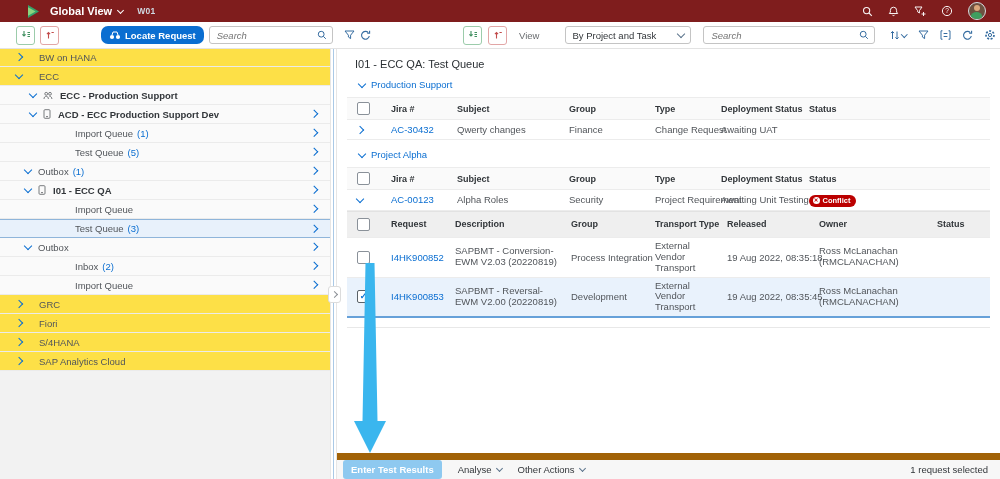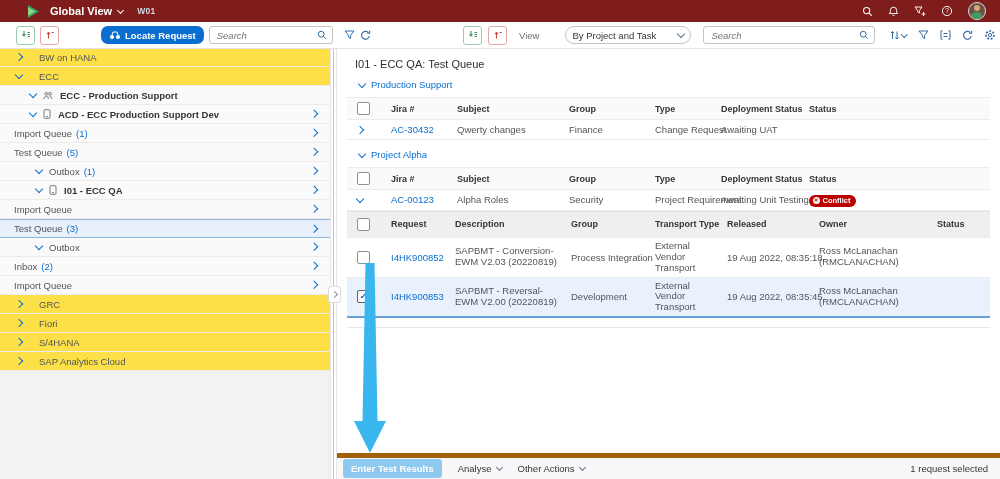--- a/index.html
+++ b/index.html
@@ -22,34 +22,34 @@
   .tb-left{width:330px;flex:none;display:flex;align-items:center;padding-left:16px;gap:5px;box-sizing:border-box}
   .tb-right{flex:1;display:flex;align-items:center;gap:6px;padding-left:133px;padding-right:12px;box-sizing:border-box}
   .icon-btn{width:17px;height:17px;border:1px solid;border-radius:3px;background:#fff;display:flex;align-items:center;justify-content:center;flex:none}
   .icon-btn.green{border-color:#9cccab;color:#3f8f5f}
   .icon-btn.red{border-color:#e2a6a6;color:#c24b4b}
   .btn-primary{background:#0a6ed1;color:#fff;font-size:9.5px;font-weight:bold;border-radius:7px;height:18px;display:inline-flex;align-items:center;gap:4px;padding:0 8px;white-space:nowrap;flex:none}
   .search{height:16px;border:1px solid #c4c4c4;border-radius:3px;background:#fff;display:flex;align-items:center;padding:0 5px;gap:4px;flex:none}
   .search input{border:0;outline:0;background:transparent;font-style:italic;font-size:9.5px;color:#7b7f83;flex:1;min-width:0;font-family:"Liberation Sans",sans-serif}
   .tb-ico{color:#356ca0;flex:none}
   .view-label{font-size:9.5px;color:#6a6d70;margin:0 20px 0 6px}
-  .select{width:112px;height:16px;border:1px solid #c4c4c4;border-radius:9px;display:flex;align-items:center;gap:4px;padding:0 6px;font-size:9.5px;color:#32363a;flex:none}
+  .select{width:112px;height:16px;border:1px solid #c4c4c4;border-radius:3px;display:flex;align-items:center;gap:4px;padding:0 6px;font-size:9.5px;color:#32363a;flex:none}
   .select .chev{margin-left:auto;border-color:#5b738b}
   .tb-spacer{flex:1}
   .icon-cluster{display:flex;align-items:center;gap:11px}
   
   .chev{display:inline-block;width:5px;height:5px;border-right:1.4px solid currentColor;border-bottom:1.4px solid currentColor;flex:none}
   .chev.r{transform:rotate(-45deg)}
   .chev.d{transform:rotate(45deg);margin-top:-2px}
   
   .left-panel{position:absolute;left:0;top:48px;bottom:0;width:330px;background:#f2f2f2;overflow:hidden}
   .trow{height:19px;display:flex;align-items:center;background:#fde047;border-bottom:1px solid #ebebeb;font-size:9.5px;color:#51555a;position:relative;box-sizing:border-box}
   .trow.nested{background:#fafafa}
   .trow.sel{background:#e8f1fb;border-top:1px solid #8fb5da;border-bottom:1px solid #8fb5da}
-  .lv0{padding-left:16px}.lv1{padding-left:30px}.lv2{padding-left:36px}.lv3{}
+  .lv0{padding-left:16px}.lv1{padding-left:30px}.lv2{padding-left:25px}.lv3{padding-left:61px}
   .trow .chev{color:#0a6ed1;border-color:#0a6ed1;margin-right:0}
   .chev-ph{width:7px;flex:none}
   .ticon{margin-left:7px;flex:none;display:flex}
   .tlabel{margin-left:7px;white-space:nowrap}
   .lv0 .tlabel{margin-left:17px}
   .tlabel.b{font-weight:bold;color:#32363a}
   .tcount{color:#0a6ed1;margin-left:4px}
   .nav-chev{position:absolute;right:14px;color:#9aa0a6;border-color:#9aa0a6;width:4.5px;height:4.5px}
   
   .splitter{position:absolute;left:330px;top:48px;bottom:0;width:7px;background:#fff;border-left:1px solid #e6e6e6;border-right:1px solid #e6e6e6;box-sizing:border-box}
@@ -74,21 +74,21 @@
   .link{color:#0a6ed1}
   .grow.selrow{background:#e9f2fc;border-bottom:2px solid #66a1d9}
   .t-sub .grow{min-height:25px}
   .cb{width:11px;height:11px;border:1px solid #8a9199;border-radius:2px;background:#fff;display:inline-flex;align-items:center;justify-content:center;flex:none}
   .cb.checked{border-color:#5a6268}
   .cb.checked::after{content:"\2713";font-size:9px;font-weight:bold;color:#0a6ed1;line-height:1}
   .badge{display:inline-flex;align-items:center;gap:3px;background:#b00;color:#fff;border-radius:8px;padding:1.5px 6px 1.5px 3.5px;font-size:7.5px;font-weight:bold;white-space:nowrap}
   .badge-ico{width:7px;height:7px;border-radius:50%;background:#fff;color:#b00;font-size:5.5px;font-weight:bold;display:flex;align-items:center;justify-content:center;line-height:1}
   .endline{height:9px;border-bottom:1px solid #e8e8e8}
   
-  .footer{position:absolute;left:337px;right:0;bottom:0;height:26px;background:#f7f7f7;border-top:5px solid #a16207;display:flex;align-items:center;gap:16px;padding:0 12px 1px 6px;box-sizing:border-box;z-index:2}
+  .footer{position:absolute;left:337px;right:0;bottom:0;height:26px;background:#f7f7f7;border-top:7px solid #a16207;display:flex;align-items:center;gap:16px;padding:0 12px 1px 6px;box-sizing:border-box;z-index:2}
   .btn-light{background:#8ec9f0;color:#fff;font-weight:bold;font-size:9.5px;border-radius:3px;padding:4px 8px;white-space:nowrap}
   .menu-item{display:flex;align-items:center;gap:5px;font-size:9.5px;color:#32363a}
   .menu-item .chev{color:#5b738b;border-color:#5b738b;width:4px;height:4px}
   .sel-status{margin-left:auto;font-size:9.5px;color:#32363a}
   
   .arrow-overlay{position:absolute;inset:0;pointer-events:none;z-index:6}
 </style>
 </head>
 <body>
 

